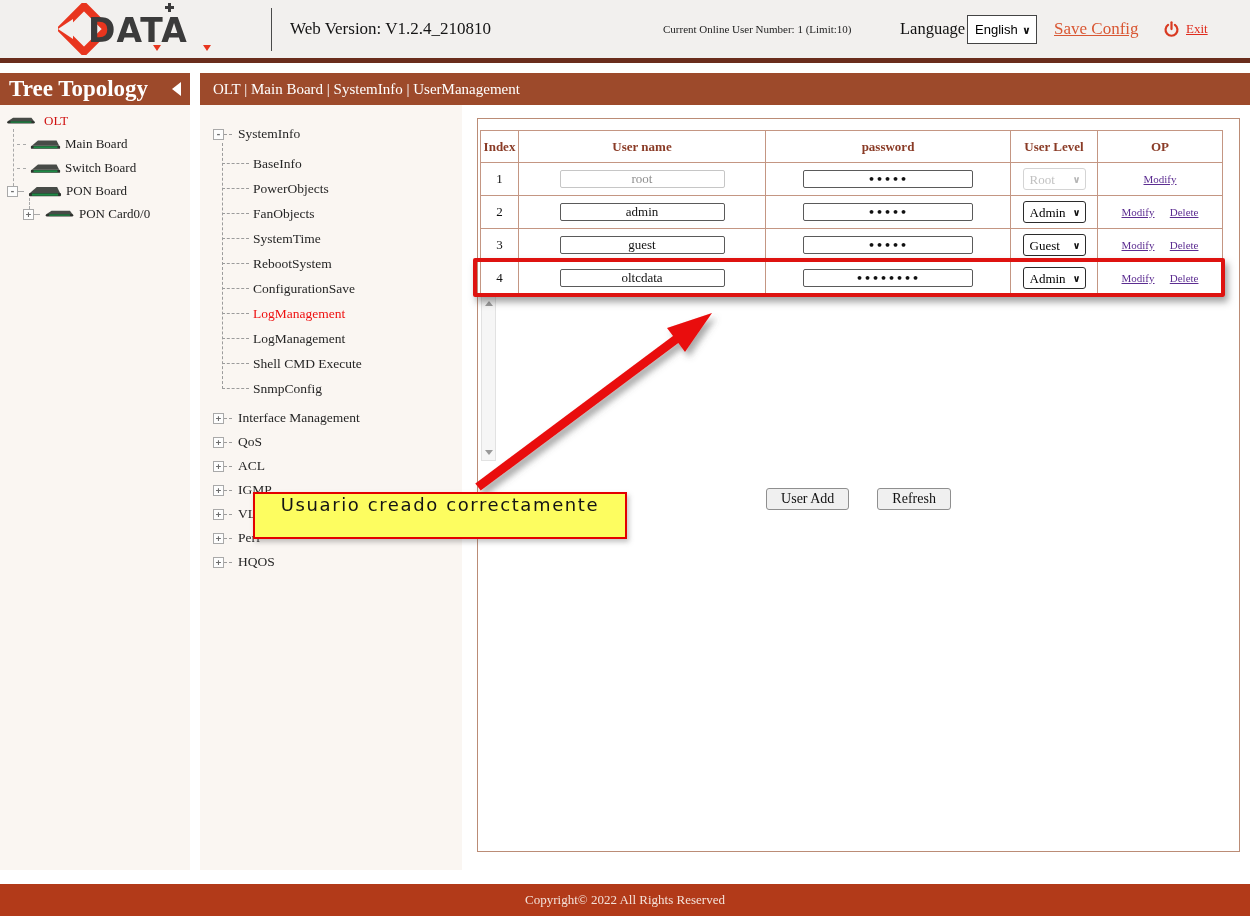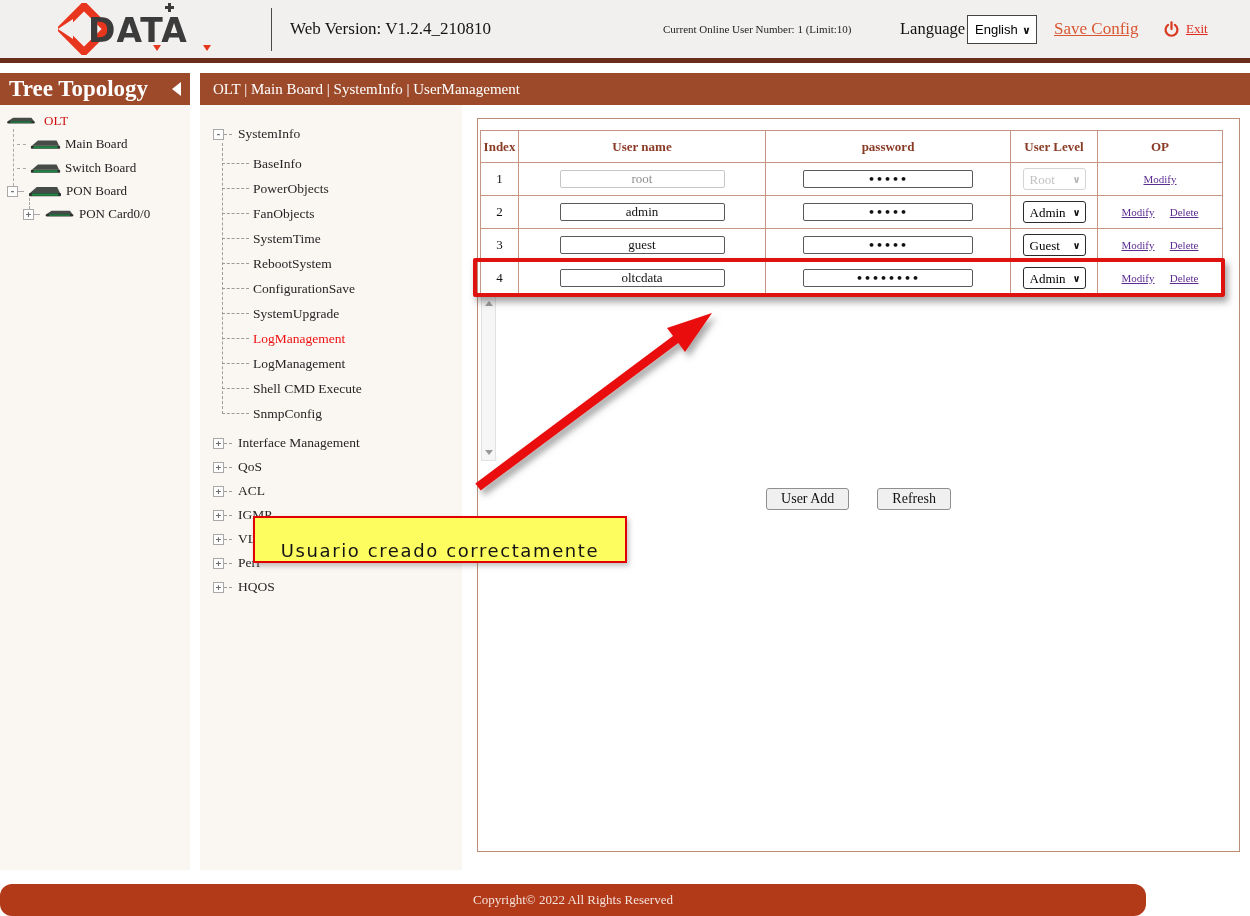--- a/index.html
+++ b/index.html
@@ -78,30 +78,30 @@
   a.op-link { color:#5c2d91; text-decoration:underline; margin:0 6px; font-size:11px; cursor:pointer; }
   .vscroll { width:15px; height:166px; background:#f6f6f6; border:1px solid #e2e2e2; margin-left:1px;
       display:flex; flex-direction:column; justify-content:space-between; align-items:center; cursor:pointer; }
   .tri-up { width:0; height:0; border-left:4px solid transparent; border-right:4px solid transparent; border-bottom:5px solid #9a9a9a; margin-top:5px; }
   .tri-down { width:0; height:0; border-left:4px solid transparent; border-right:4px solid transparent; border-top:5px solid #9a9a9a; margin-bottom:5px; }
   .btn-row { text-align:center; margin-top:27px; }
   button.act { border:1px solid #8f8f8f; border-radius:3px; background:#f0f0f0; color:#111;
       font:14px "Liberation Serif",serif; padding:2px 14px; margin:0 12px; cursor:pointer; }
 
   
-  .footer { left:0; top:884px; width:1146px; height:32px; background:#b23a19; color:#f3e2da;
-      text-align:center; line-height:32px; font-size:13px;border-radius:12px; }
+  .footer { left:0; top:884px; width:1250px; height:32px; background:#b23a19; color:#f3e2da;
+      text-align:center; line-height:32px; font-size:13px; }
 
   
   .row-highlight { left:473px; top:258px; width:752px; height:39px; border:4px solid #de1310; border-radius:2px;
       box-shadow:3px 5px 7px rgba(70,70,70,.5); pointer-events:none; z-index:20; }
   .arrow-svg { left:455px; top:295px; width:280px; height:210px; pointer-events:none; z-index:21; }
   .toast { left:253px; top:492px; width:374px; height:47px; background:#fdfd60; border:2px solid #e30000;
-      display:flex; align-items:flex-end; justify-content:center; z-index:22;
-      font:18px "DejaVu Sans",sans-serif; letter-spacing:1.6px; color:#141414; box-shadow:2px 3px 5px rgba(80,80,80,.35);margin-top:24px; }
+      display:flex; align-items:flex-start; justify-content:center; z-index:22;
+      font:18px "DejaVu Sans",sans-serif; letter-spacing:1.6px; color:#141414; box-shadow:2px 3px 5px rgba(80,80,80,.35); }
 </style>
 </head>
 <body>
 
 <svg width="0" height="0" style="position:absolute" aria-hidden="true">
   <defs>
     <g id="devboard">
       <polygon points="2,8 9,2 30,2 33,8" fill="#474b47"></polygon>
       <rect x="1" y="8" width="33" height="3.5" fill="#2e322e" rx="1"></rect>
       <rect x="4" y="8.6" width="27" height="2.2" fill="#1e8a46"></rect>
@@ -200,21 +200,20 @@
     <span class="nav-dash"></span>
     <span>SystemInfo</span>
   </div>
   <div class="nav-sub">
     <div class="nav-sub-item">BaseInfo</div>
     <div class="nav-sub-item">PowerObjects</div>
     <div class="nav-sub-item">FanObjects</div>
     <div class="nav-sub-item">SystemTime</div>
     <div class="nav-sub-item">RebootSystem</div>
     <div class="nav-sub-item">ConfigurationSave</div>
-    <div class="nav-sub-item">SystemUpgrade</div>
     <div class="nav-sub-item active">LogManagement</div>
     <div class="nav-sub-item">LogManagement</div>
     <div class="nav-sub-item">Shell CMD Execute</div>
     <div class="nav-sub-item">SnmpConfig</div>
   </div>
   <div class="nav-sections">
     <div class="nav-section">
       <span class="xbox">+</span>
       <span class="nav-dash"></span>
       <span>Interface Management</span>

